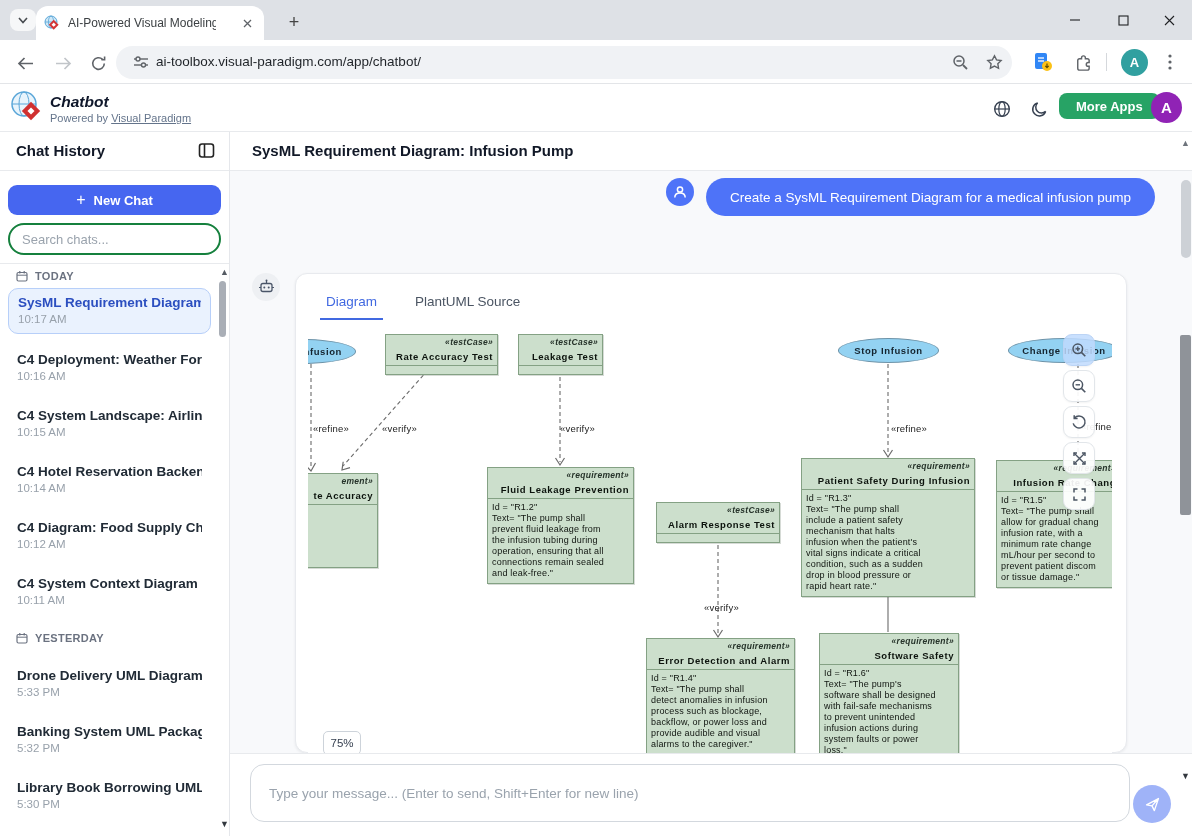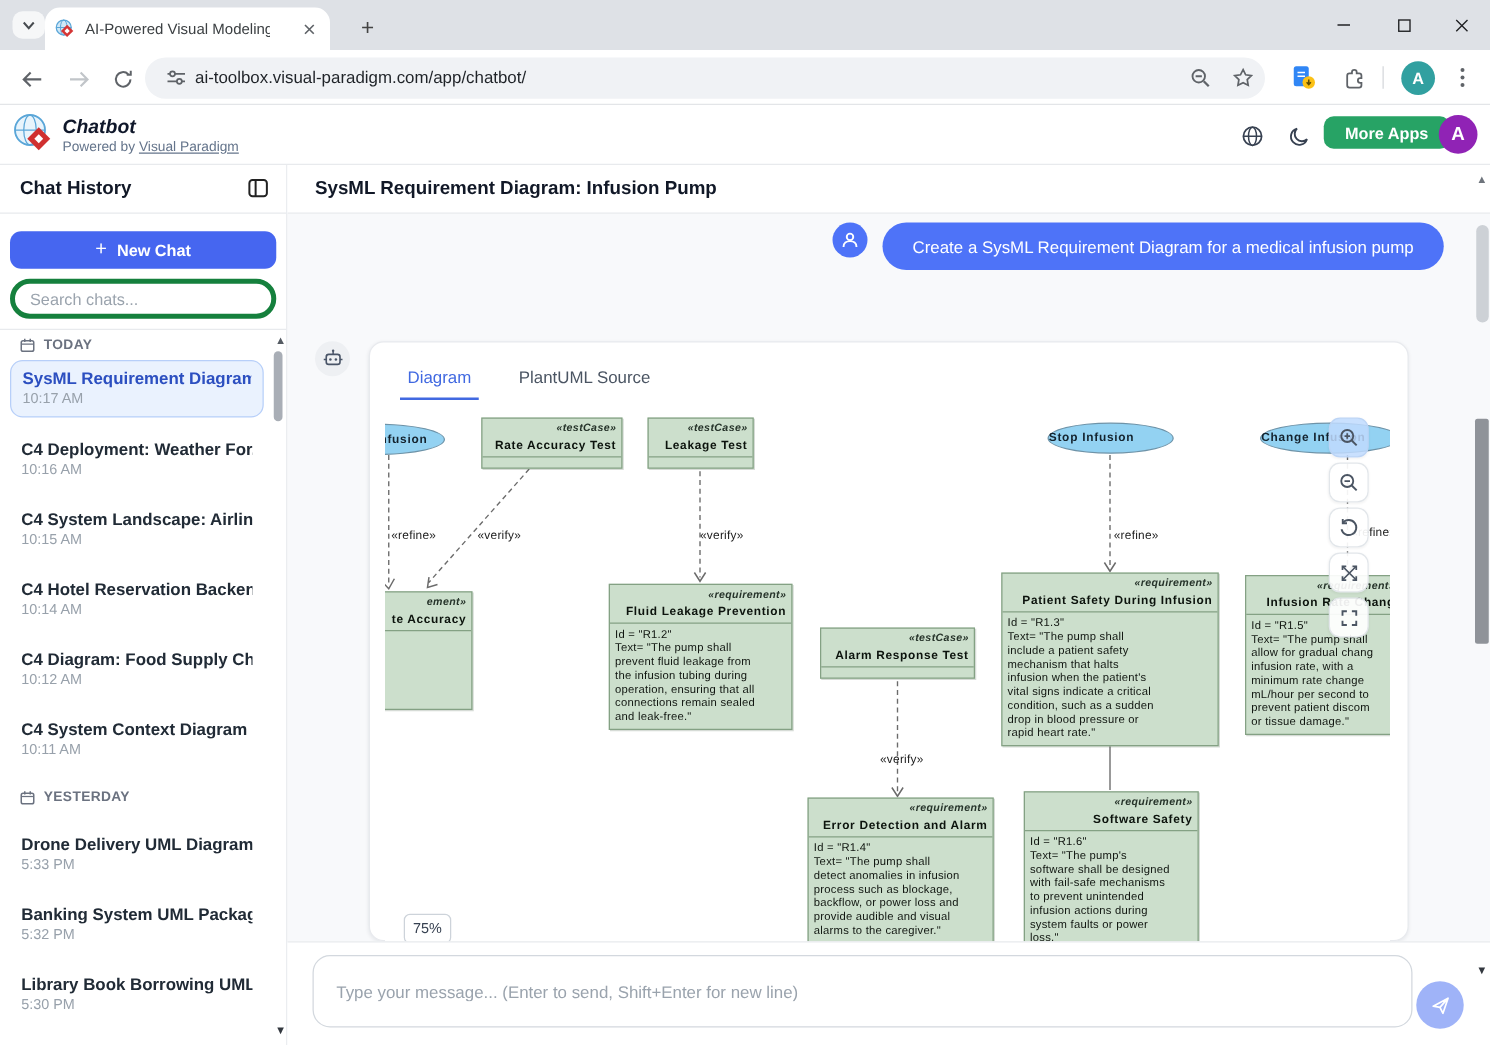--- a/index.html
+++ b/index.html
@@ -39,21 +39,21 @@
   .app-avatar{position:absolute;left:1151px;top:92px;width:31px;height:31px;border-radius:50%;background:#9023b5;
               color:#fff;font-size:15px;font-weight:bold;display:flex;align-items:center;justify-content:center;}
 
   
   .sidebar{position:absolute;left:0;top:132px;width:230px;height:704px;background:#fff;border-right:1px solid #e5e7eb;box-sizing:border-box;}
   .sb-titlerow{position:absolute;left:0;top:0;width:229px;height:39px;border-bottom:1px solid #e8eaed;box-sizing:border-box;}
   .sb-title{position:absolute;left:16px;top:10px;font-size:15px;font-weight:bold;color:#111827;}
   .sb-toggle{position:absolute;left:198px;top:10px;width:18px;height:18px;}
   .new-chat{position:absolute;left:8px;top:53px;width:213px;height:30px;border-radius:9px;background:#4666f0;border:none;
             color:#fff;font-size:13px;font-weight:bold;display:flex;align-items:center;justify-content:center;gap:8px;cursor:pointer;}
-  .search-box{position:absolute;left:8px;top:91px;width:213px;height:32px;border:4px solid #15803d;border-radius:16px;box-sizing:border-box;
+  .search-box{position:absolute;left:8px;top:91px;width:213px;height:32px;border:2px solid #15803d;border-radius:16px;box-sizing:border-box;
               padding:12px 12px;font-size:13px;color:#374151;font-family:inherit;background:#fff;}
   .search-box::placeholder{color:#9aa3ad;}
   .sb-sep{position:absolute;left:0;top:131px;width:229px;height:1px;background:#e8eaed;}
   .sec-label{position:absolute;left:16px;font-size:11px;font-weight:bold;color:#6b7280;display:flex;align-items:center;gap:7px;letter-spacing:.3px;}
   .chat-item{position:absolute;left:8px;width:203px;height:46px;border-radius:10px;padding:6px 9px;box-sizing:border-box;cursor:pointer;}
   .chat-item.sel{background:#eaf2fe;border:1px solid #b7cff9;}
   .ci-title{font-size:13.5px;font-weight:600;color:#212b36;white-space:nowrap;overflow:hidden;}
   .chat-item.sel .ci-title{color:#2c4fc0;}
   .ci-time{font-size:11.5px;color:#98a1ab;margin-top:3px;}
   .sb-scroll-thumb{position:absolute;left:219px;width:7px;border-radius:4px;background:#a9aeb6;}
@@ -74,21 +74,21 @@
   .card{position:absolute;left:295px;top:273px;width:832px;height:480px;background:#fff;border:1px solid #e8eaee;border-radius:12px;
         box-shadow:0 1px 3px rgba(16,24,40,.07);box-sizing:border-box;}
   .tabrow{position:absolute;left:24px;top:16px;display:flex;gap:26px;}
   .dtab{font-size:13.5px;padding:4px 6px 9px 6px;cursor:pointer;}
   .dtab.active{color:#4169e1;font-weight:500;border-bottom:2px solid #4169e1;}
   .dtab.idle{color:#4b5563;}
   .viewport{position:absolute;left:12px;top:57px;width:804px;height:423px;overflow:hidden;background:#fff;}
 
   
   .actor{position:absolute;height:25px;border-radius:50%;background:#93d2f2;border:1.5px solid #6e93a8;box-sizing:border-box;
-         display:flex;align-items:center;font-size:9.5px;font-weight:bold;letter-spacing:.6px;color:#14232e;}
+         display:flex;align-items:center;justify-content:center;font-size:9.5px;font-weight:bold;letter-spacing:.6px;color:#14232e;}
   .gnode{position:absolute;background:#ccdfcc;border:1.4px solid #84a184;box-sizing:border-box;box-shadow:1px 1px 0 rgba(90,110,90,.25);}
   .node-head{padding:2px 4px 3px 4px;text-align:right;}
   .stereo{font-size:8.5px;font-style:italic;font-weight:600;color:#26332a;letter-spacing:.3px;}
   .nname{font-size:9.5px;font-weight:bold;color:#0c130d;letter-spacing:.55px;margin-top:4px;}
   .tc-comp{border-top:1.4px solid #84a184;height:8px;}
   .nbody{border-top:1.4px solid #84a184;padding:3px 4px 4px 4px;font-size:9px;line-height:11px;letter-spacing:.2px;
          color:#101510;white-space:pre-line;text-align:left;}
   .edge-label{position:absolute;font-size:9.5px;color:#1a1a1a;letter-spacing:.2px;}
 
   

